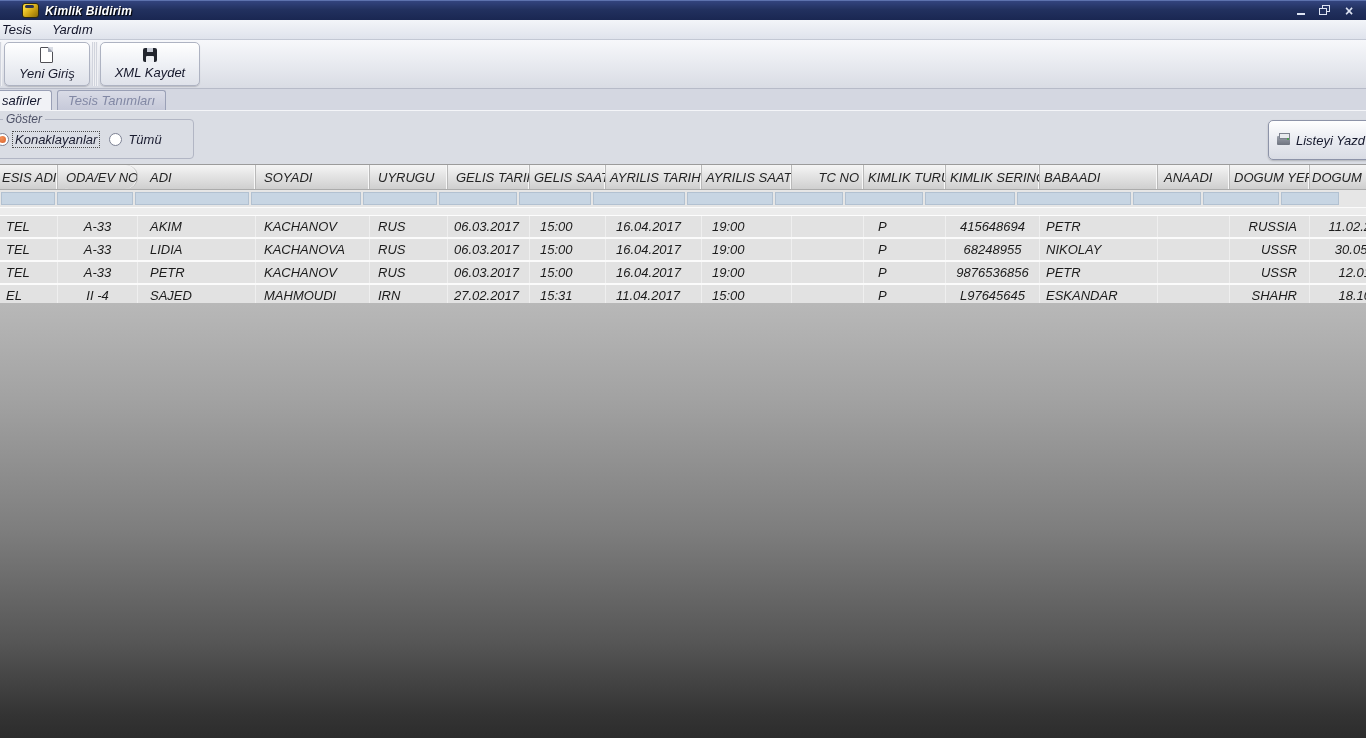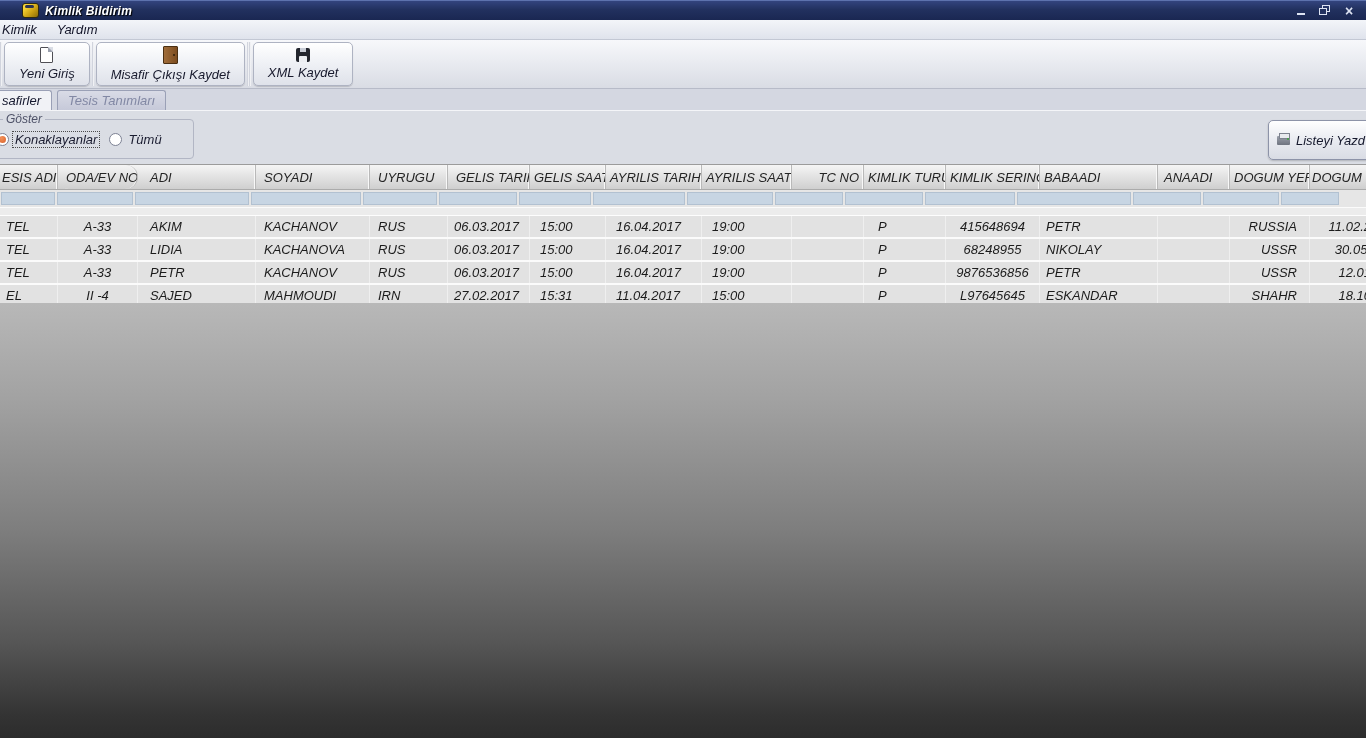--- a/index.html
+++ b/index.html
@@ -141,35 +141,31 @@
         <svg width="12" height="11">
           <rect x="3.5" y="0.5" width="7" height="6" fill="none" stroke="#dde3f2"></rect>
           <rect x="0.5" y="3.5" width="7" height="6" fill="#22315f" stroke="#dde3f2"></rect>
         </svg>
       </span>
       <span class="winbtn close-glyph">×</span>
     </span>
   </div>
 
   <div class="menubar">
-      <span class="menu-item">Kimlik</span>
+      <span class="menu-item">Tesis</span>
       <span class="menu-item">Yardım</span>
     </div>
 
   <div class="toolbar">
     <span class="tool-sep"></span>
     <div class="toolbtn">
       <span class="ico ico-newdoc"></span>
       <span class="lbl">Yeni Giriş</span>
     </div>
     <span class="tool-sep"></span>
-    <div class="toolbtn">
-      <span class="ico ico-door"></span>
-      <span class="lbl">Misafir Çıkışı Kaydet</span>
-    </div>
     <span class="tool-sep"></span>
     <span class="tool-sep"></span>
     <div class="toolbtn">
       <span class="ico ico-floppy"></span>
       <span class="lbl">XML Kaydet</span>
     </div>
   </div>
 
   <div class="tabstrip">
       <div class="tab active">safirler</div>

